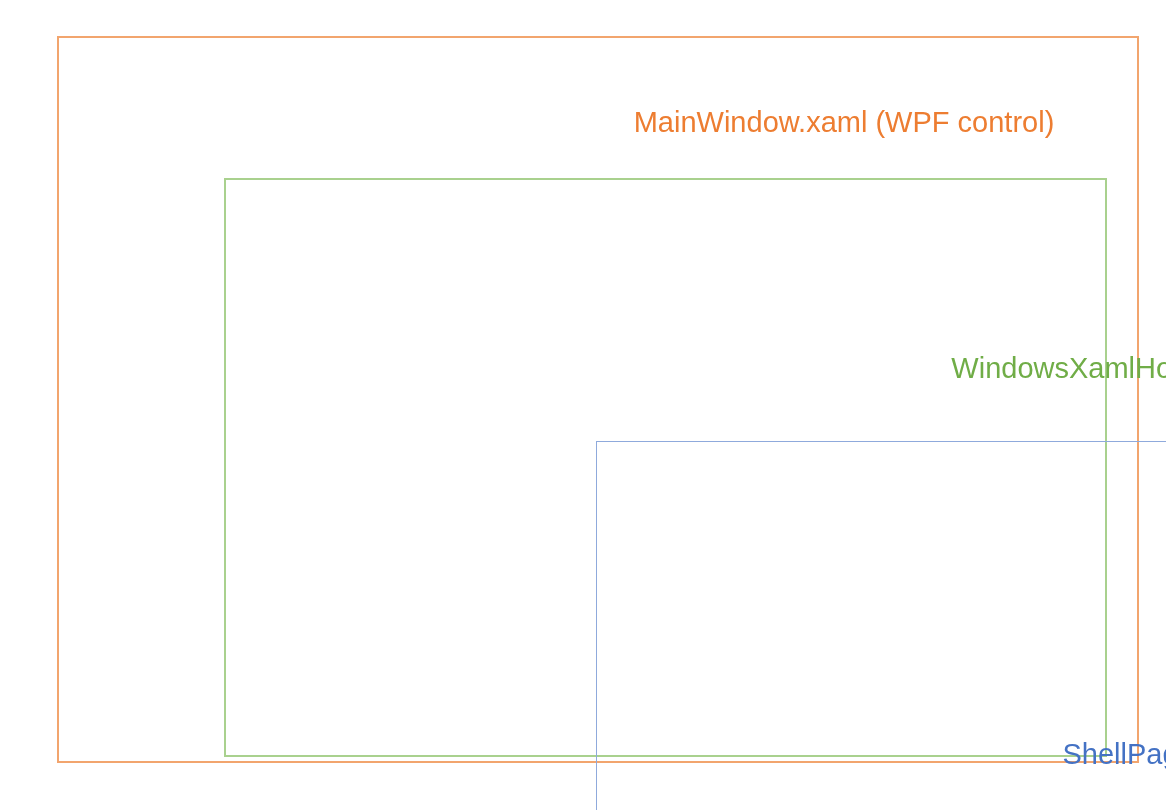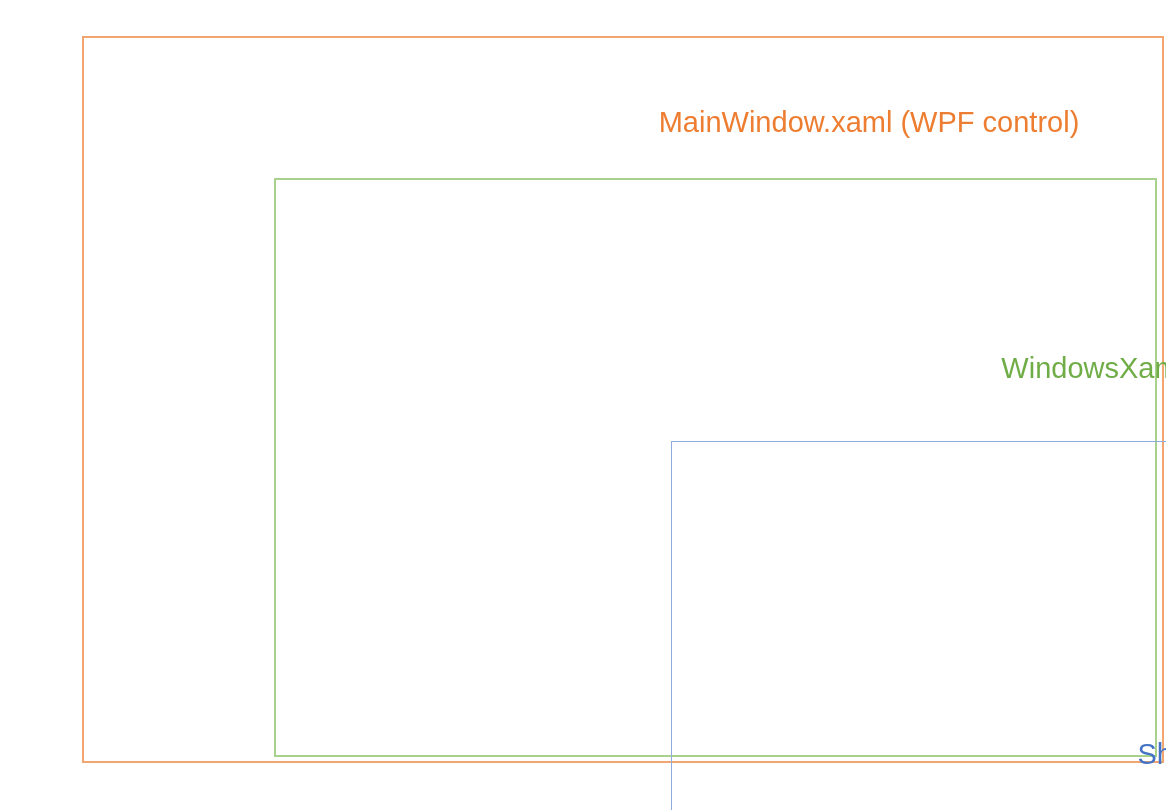--- a/index.html
+++ b/index.html
@@ -12,21 +12,20 @@
     width: 1166px;
     height: 810px;
     background: #ffffff;
     font-family: "Liberation Sans", sans-serif;
     overflow: hidden;
   }
   .box {
     position: absolute;
     box-sizing: border-box;
     background: transparent;
-    margin-left: 25px;
   }
   #mainwindow-box {
     left: 57px;
     top: 36px;
     width: 1082px;
     height: 727px;
     border: 2px solid #F2A56E;
   }
   #xamlhost-box {
     left: 165px;

